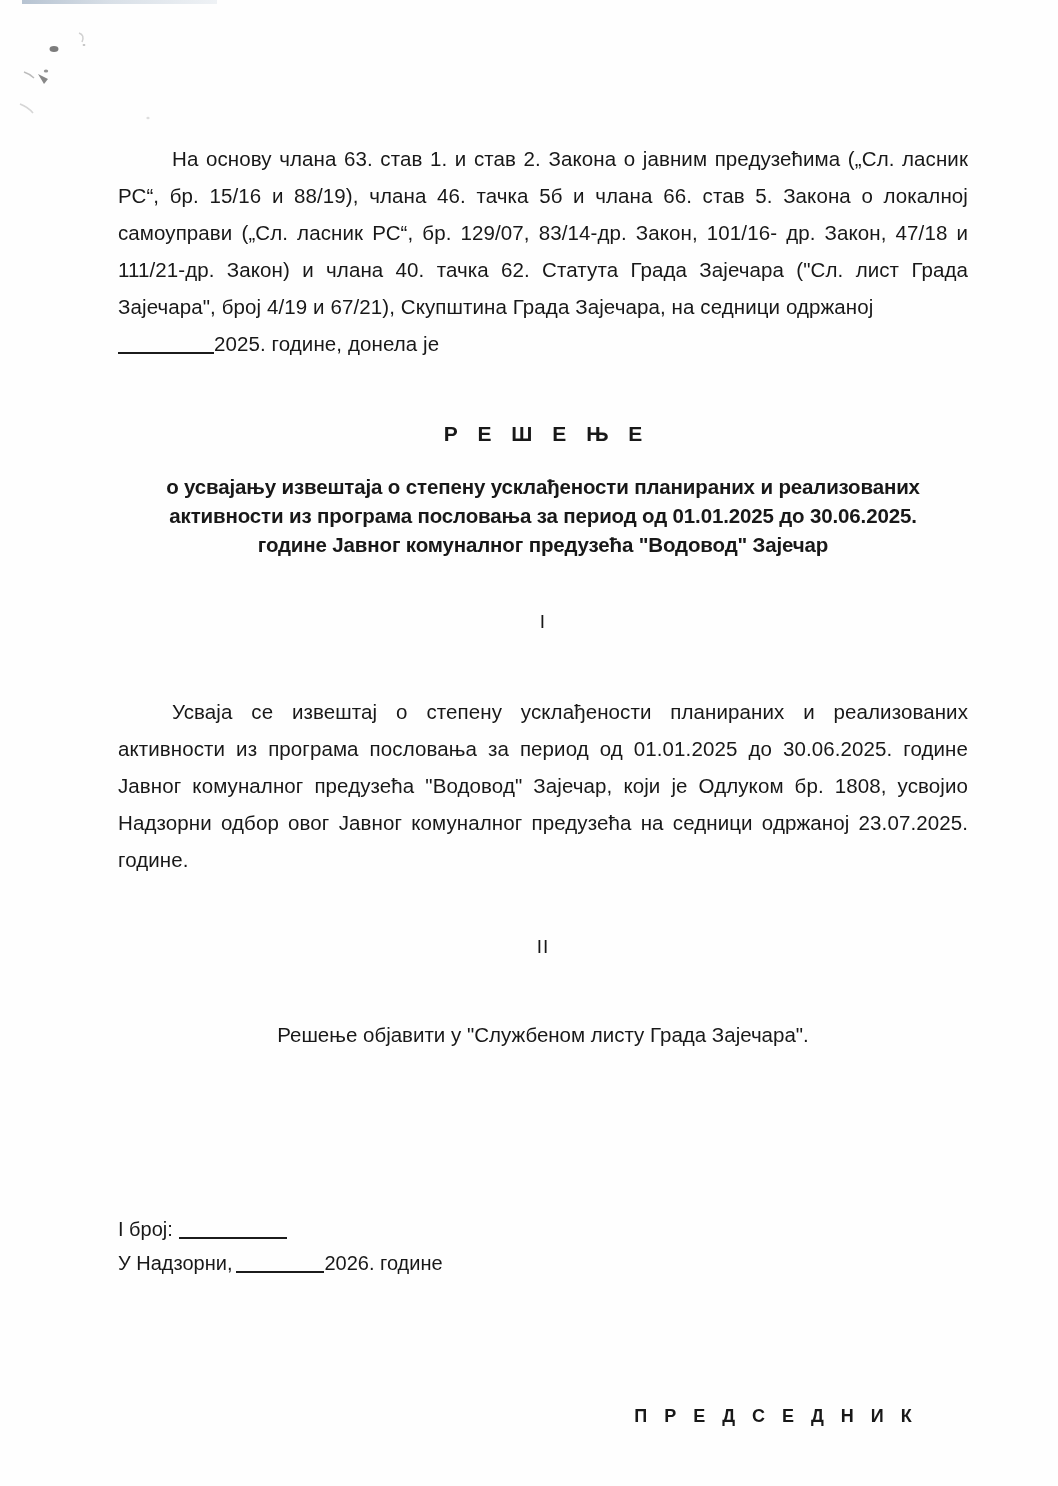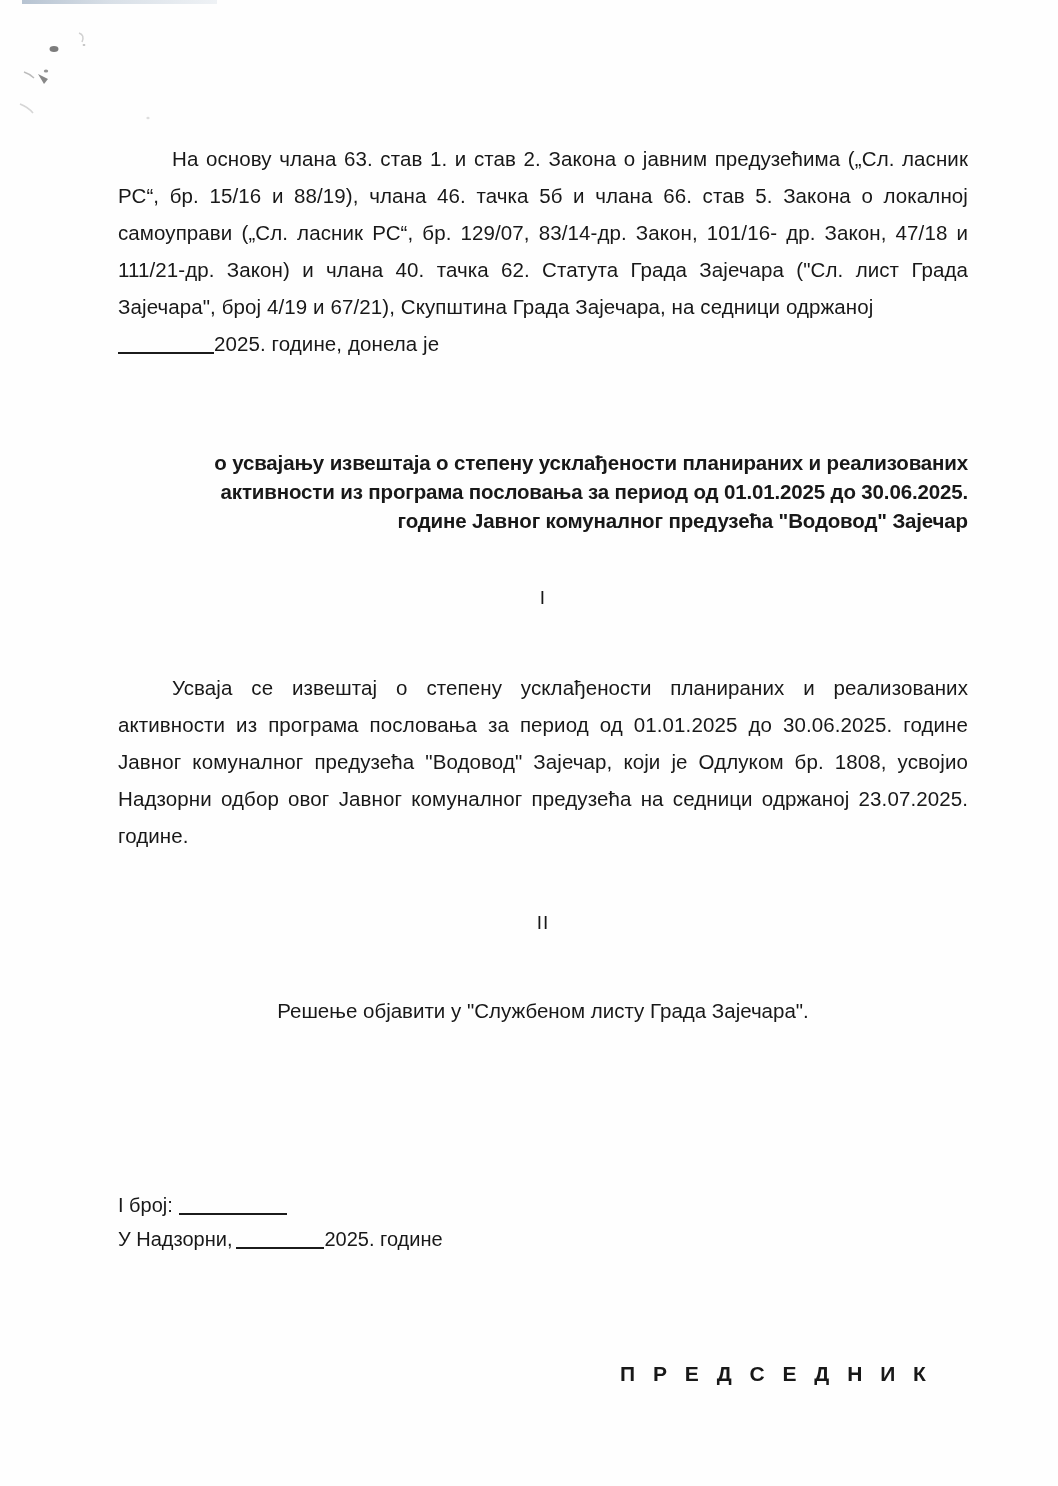--- a/index.html
+++ b/index.html
@@ -67,21 +67,21 @@
 
   .heading-main {
     text-align: center;
     font-weight: bold;
     font-size: 21px;
     letter-spacing: 7px;
     margin-left: 7px;
   }
 
   .subtitle {
-    text-align: right;
+    text-align: center;
     font-weight: bold;
     font-size: 20.5px;
     line-height: 29px;
     letter-spacing: -.15px;
   }
 
   .section-num {
     text-align: center;
     font-size: 19px;
     line-height: 22px;
@@ -121,23 +121,24 @@
     letter-spacing: .2px;
   }
 
   .signature-block {
     text-align: center;
     width: 390px;
     margin-left: 460px;
   }
   .sig-title {
     font-weight: bold;
-    font-size: 21px;
+    font-size: 18px;
     letter-spacing: 6px;
     margin-left: 6px;
+    margin-top: 20px;
   }
 
   
   .sp-1 { height: 140px; }
   .sp-2 { height: 60px; }
   .sp-3 { height: 26px; }
   .sp-4 { height: 52px; }
   .sp-5 { height: 60px; }
   .sp-6 { height: 58px; }
   .sp-7 { height: 62px; }
@@ -165,20 +166,21 @@
 
   <div class="content">
 
     <div class="sp-1"></div>
 
     <div class="para indent">На основу члана 63. став 1. и став 2. Закона о јавним предузећима („Сл. ласник РС“, бр. 15/16 и 88/19), члана 46. тачка 5б и члана 66. став 5. Закона о локалној самоуправи („Сл. ласник РС“, бр. 129/07, 83/14-др. Закон, 101/16- др. Закон, 47/18 и 111/21-др. Закон) и члана 40. тачка 62. Статута Града Зајечара ("Сл. лист Града Зајечара", број 4/19 и 67/21), Скупштина Града Зајечара, на седници одржаној</div>
     <div class="para"><span class="blank-lead"></span><span>2025. године, донела је</span></div>
 
     <div class="sp-2"></div>
 
+    <div class="heading-main">Р Е Ш Е Њ Е</div>
 
     <div class="sp-3"></div>
 
     <div class="subtitle">о усвајању извештаја о степену усклађености планираних и реализованих</div>
     <div class="subtitle">активности из програма пословања за период од 01.01.2025 до 30.06.2025.</div>
     <div class="subtitle">године Јавног комуналног предузећа "Водовод" Зајечар</div>
 
     <div class="sp-4"></div>
 
     <div class="section-num">I</div>
@@ -200,21 +202,21 @@
 
     <div class="sp-7"></div>
 
 
     <div class="sp-9"></div>
 
     <div class="footer-left">
       <span>I број:</span><span class="blank-inline-long"></span>
     </div>
     <div class="footer-left">
-      <span>У Надзорни,</span><span class="blank-inline-mid"></span><span>2025. године</span>
+      <span>У Надзорни,</span><span class="blank-inline-mid"></span><span>2026. године</span>
     </div>
 
     <div class="sp-10"></div>
 
 
     <div class="sp-11"></div>
 
     <div class="signature-block">
       <div class="sig-title">П Р Е Д С Е Д Н И К</div>
 

